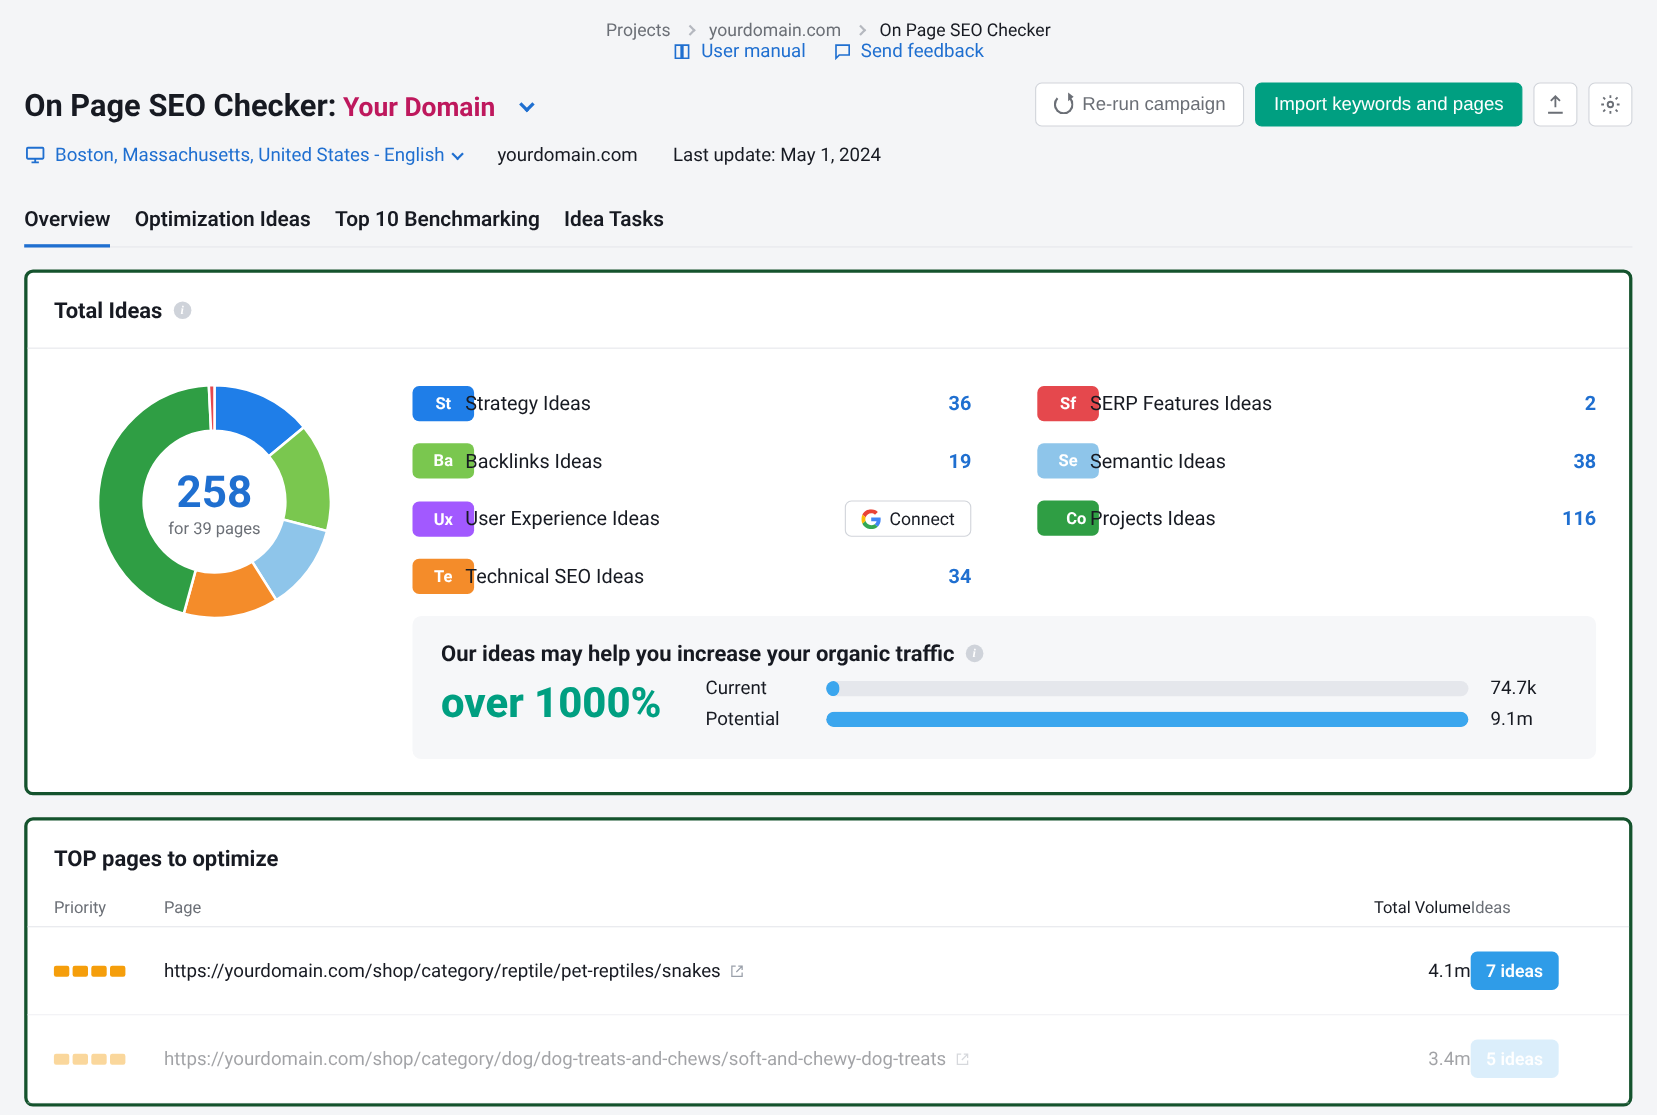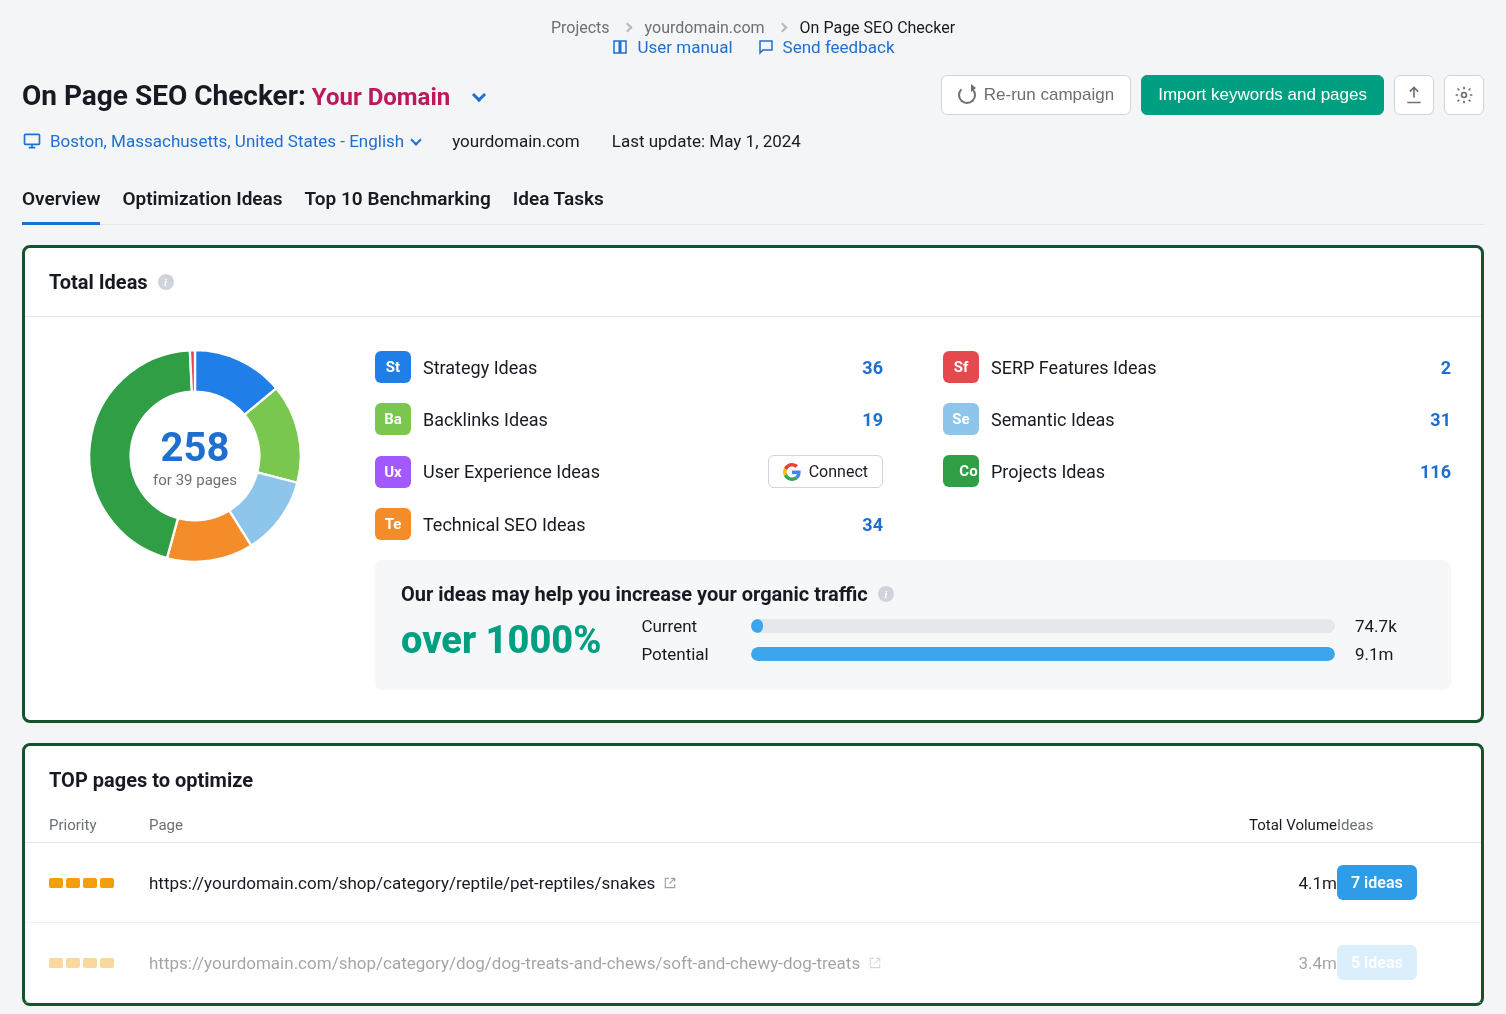--- a/index.html
+++ b/index.html
@@ -150,21 +150,21 @@
 .idea-cols { display: grid; grid-template-columns: 1fr 1fr; gap: 0 60px; }
 .idea-row {
   display: grid;
   grid-template-columns: 34px 1fr auto;
   align-items: center;
   gap: 14px;
   padding: 10px 0;
   font-size: 18px;
 }
 .badge {
-  width: 36px; height: 32px; border-radius: 6px;
+  width: 56px; height: 32px; border-radius: 6px;
   display: flex; align-items: center; justify-content: center;
   color: #fff; font-weight: 700; font-size: 15px;
 }
 .idea-label { color: #171a22; }
 .idea-count { color: #1f6fd0; font-weight: 700; font-size: 18px; }
 .connect-btn {
   background: #fff; border: 1px solid #d1d4da; border-radius: 6px;
   padding: 6px 14px; display: inline-flex; align-items: center; gap: 8px;
   cursor: pointer; font-size: 16px; color: #171a22;
 }
@@ -358,21 +358,21 @@
           </div>
           <div>
             <div class="idea-row">
               <div class="badge" style="background: rgb(229, 72, 77);">Sf</div>
               <div class="idea-label">SERP Features Ideas</div>
               <div class="idea-count">2</div>
             </div>
             <div class="idea-row">
               <div class="badge" style="background: rgb(142, 197, 234);">Se</div>
               <div class="idea-label">Semantic Ideas</div>
-              <div class="idea-count">31</div>
+              <div class="idea-count">38</div>
             </div>
             <div class="idea-row">
               <div class="badge" style="background: rgb(47, 158, 68); padding-left: 15px;">Co</div>
               <div class="idea-label">Projects Ideas</div>
               <div class="idea-count">116</div>
             </div>
           </div>
         </div>
 
       <div class="boost">

